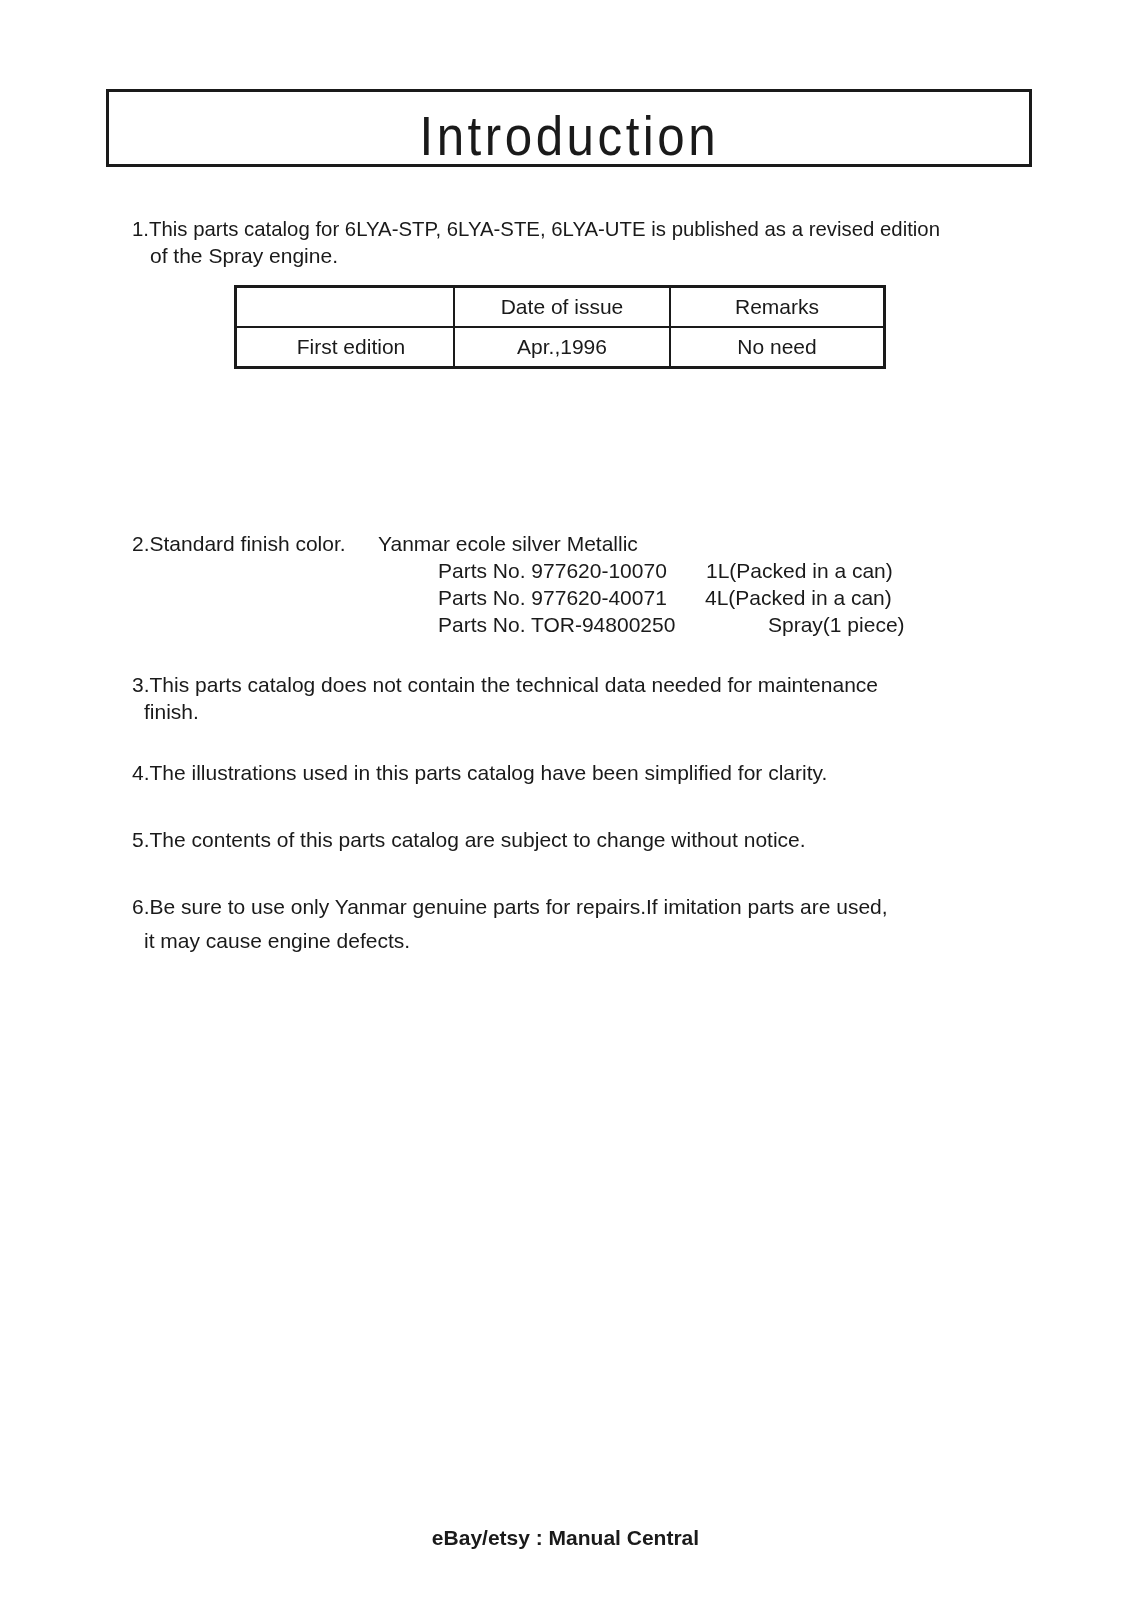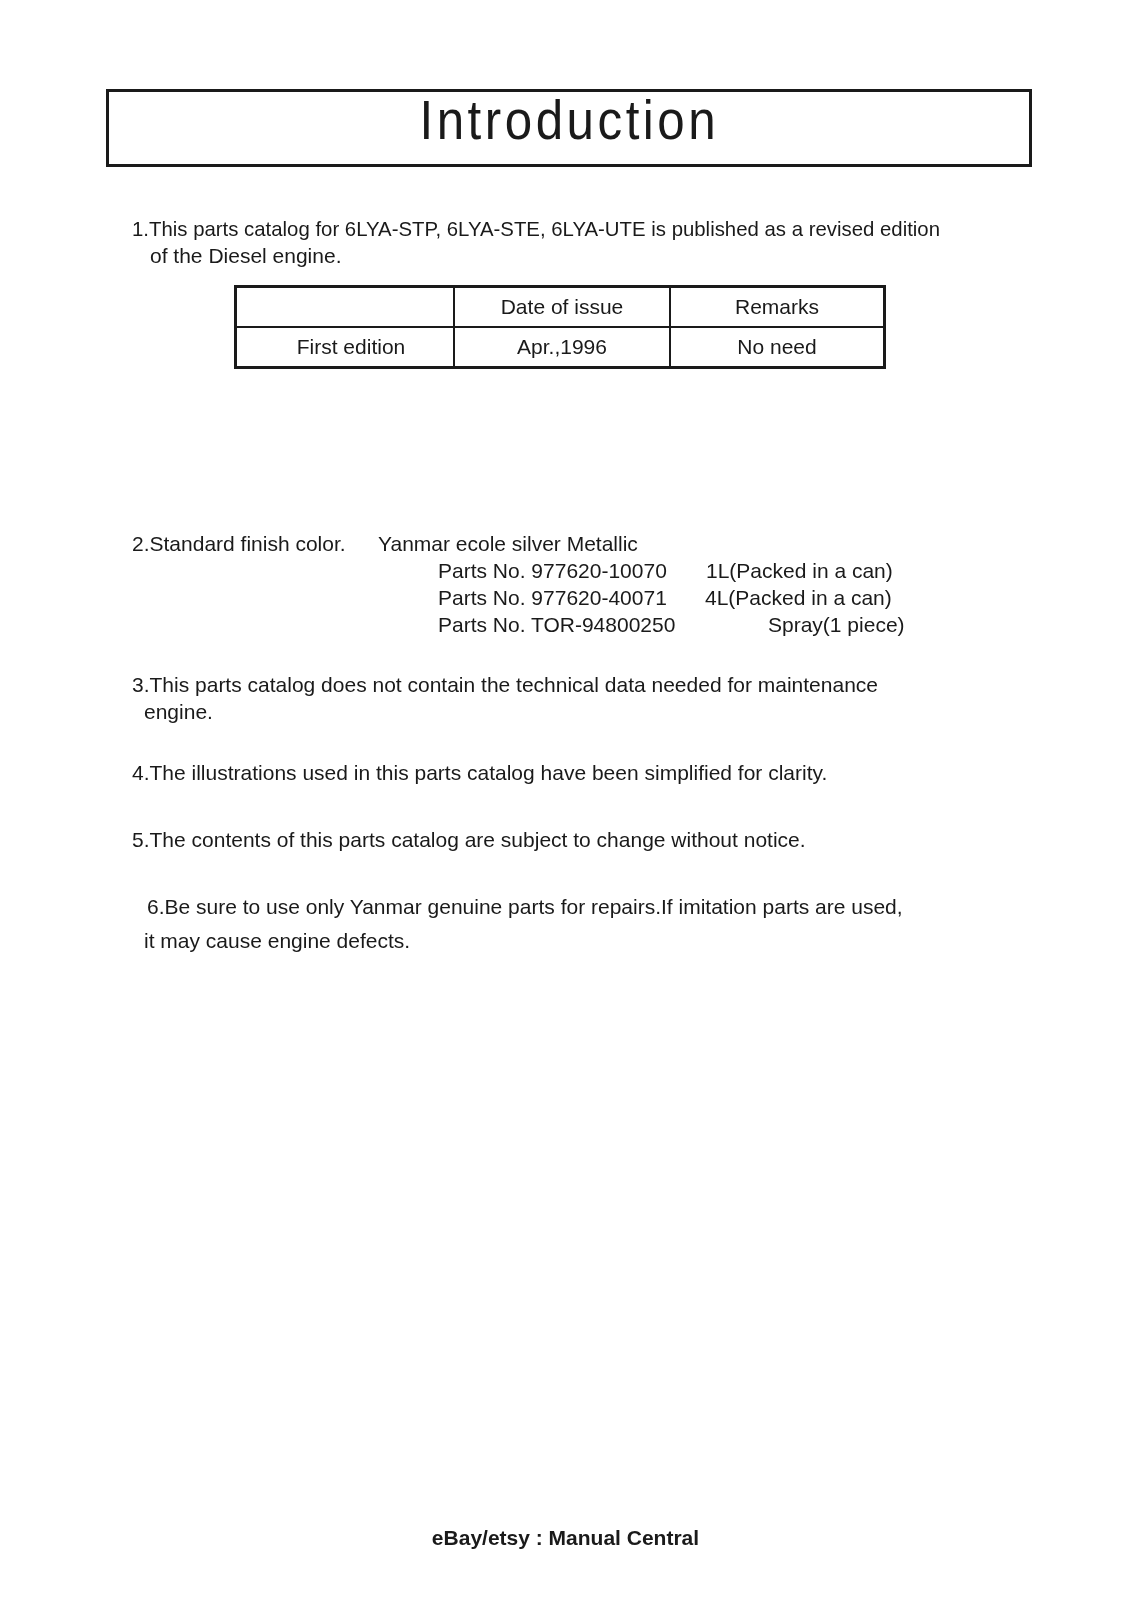--- a/index.html
+++ b/index.html
@@ -1,36 +1,36 @@
 <!DOCTYPE html>
 <html><head>
 <meta charset="utf-8">
 <style>
   html, body { margin: 0; padding: 0; background: #ffffff; }
   body { width: 1131px; height: 1600px; position: relative; font-family: "Liberation Sans", sans-serif; color: #1a1a1a; overflow: hidden; }
-  .title-box { position: absolute; left: 106px; top: 89px; width: 926px; height: 78px; border: 3px solid #1a1a1a; box-sizing: border-box; display: flex; align-items: flex-start; justify-content: center; }
+  .title-box { position: absolute; left: 106px; top: 89px; width: 926px; height: 78px; border: 3px solid #1a1a1a; box-sizing: border-box; display: flex; align-items: flex-end; justify-content: center; }
   .title-box h1 { margin: 0; font-weight: normal; font-size: 56px; letter-spacing: 4px; transform: scaleX(0.88); line-height: 1; }
   .txt { position: absolute; font-size: 21px; line-height: 27px; white-space: nowrap; transform-origin: left top; }
   table.ed { position: absolute; left: 234px; top: 285px; width: 652px; border-collapse: collapse; border: 3px solid #1a1a1a; }
   table.ed td { border: 2px solid #1a1a1a; height: 38px; font-size: 21px; padding: 0; }
   table.ed td.c0 { width: 204px; padding-left: 12px; text-align: center; }
   table.ed td.c1 { width: 214px; text-align: center; border-radius: 9px; }
   table.ed td.c2 { text-align: center; }
   .small { font-size: 19px; display: inline-block; transform: scaleX(0.9); transform-origin: left center; }
   .footer { position: absolute; left: 0; width: 1131px; top: 1526px; text-align: center; font-weight: bold; font-size: 21px; }
 </style>
 </head>
 <body>
 
 <div class="title-box">
   <h1>Introduction</h1>
 </div>
 
 <div class="txt" style="left:132px; top:215px; transform:scaleX(0.97);">1.This parts catalog for 6LYA-STP, 6LYA-STE, 6LYA-UTE is published as a  revised edition</div>
-<div class="txt" style="left:150px; top:242px;">of the Diesel engine.</div>
+<div class="txt" style="left:150px; top:242px;">of the Spray engine.</div>
 
 <table class="ed">
   <tbody>
       <tr>
     <td class="c0"></td>
     <td class="c1">Date of issue</td>
     <td class="c2">Remarks</td>
   </tr>
   <tr>
     <td class="c0">First edition</td>
@@ -44,22 +44,22 @@
 <div class="txt" style="left:378px; top:530px;">Yanmar ecole silver Metallic</div>
 
 <div class="txt" style="left:438px; top:557px;">Parts No. 977620-10070</div>
 <div class="txt" style="left:706px; top:557px;">1L(Packed in a can)</div>
 <div class="txt" style="left:438px; top:584px;">Parts No. 977620-40071</div>
 <div class="txt" style="left:705px; top:584px;">4L(Packed in a can)</div>
 <div class="txt" style="left:438px; top:611px;">Parts No. TOR-94800250</div>
 <div class="txt" style="left:720px; top:611px;margin-left:48px;">Spray(1 piece)</div>
 
 <div class="txt" style="left:132px; top:671px;">3.This parts catalog does not contain the technical data needed for maintenance</div>
-<div class="txt" style="left:144px; top:698px;">engine.</div>
+<div class="txt" style="left:144px; top:698px;">finish.</div>
 
 <div class="txt" style="left:132px; top:759px;">4.The illustrations used in this parts catalog have been simplified for clarity.</div>
 
 <div class="txt" style="left:132px; top:826px;">5.The contents of this parts catalog are subject to change without notice.</div>
 
-<div class="txt" style="left:132px; top:893px;margin-left:15px;">6.Be sure to use only Yanmar genuine parts for repairs.If imitation parts are used,</div>
+<div class="txt" style="left:132px; top:893px;">6.Be sure to use only Yanmar genuine parts for repairs.If imitation parts are used,</div>
 <div class="txt" style="left:144px; top:927px;">it may cause engine defects.</div>
 
 <div class="footer">eBay/etsy : Manual Central</div>
 
 </body></html>

